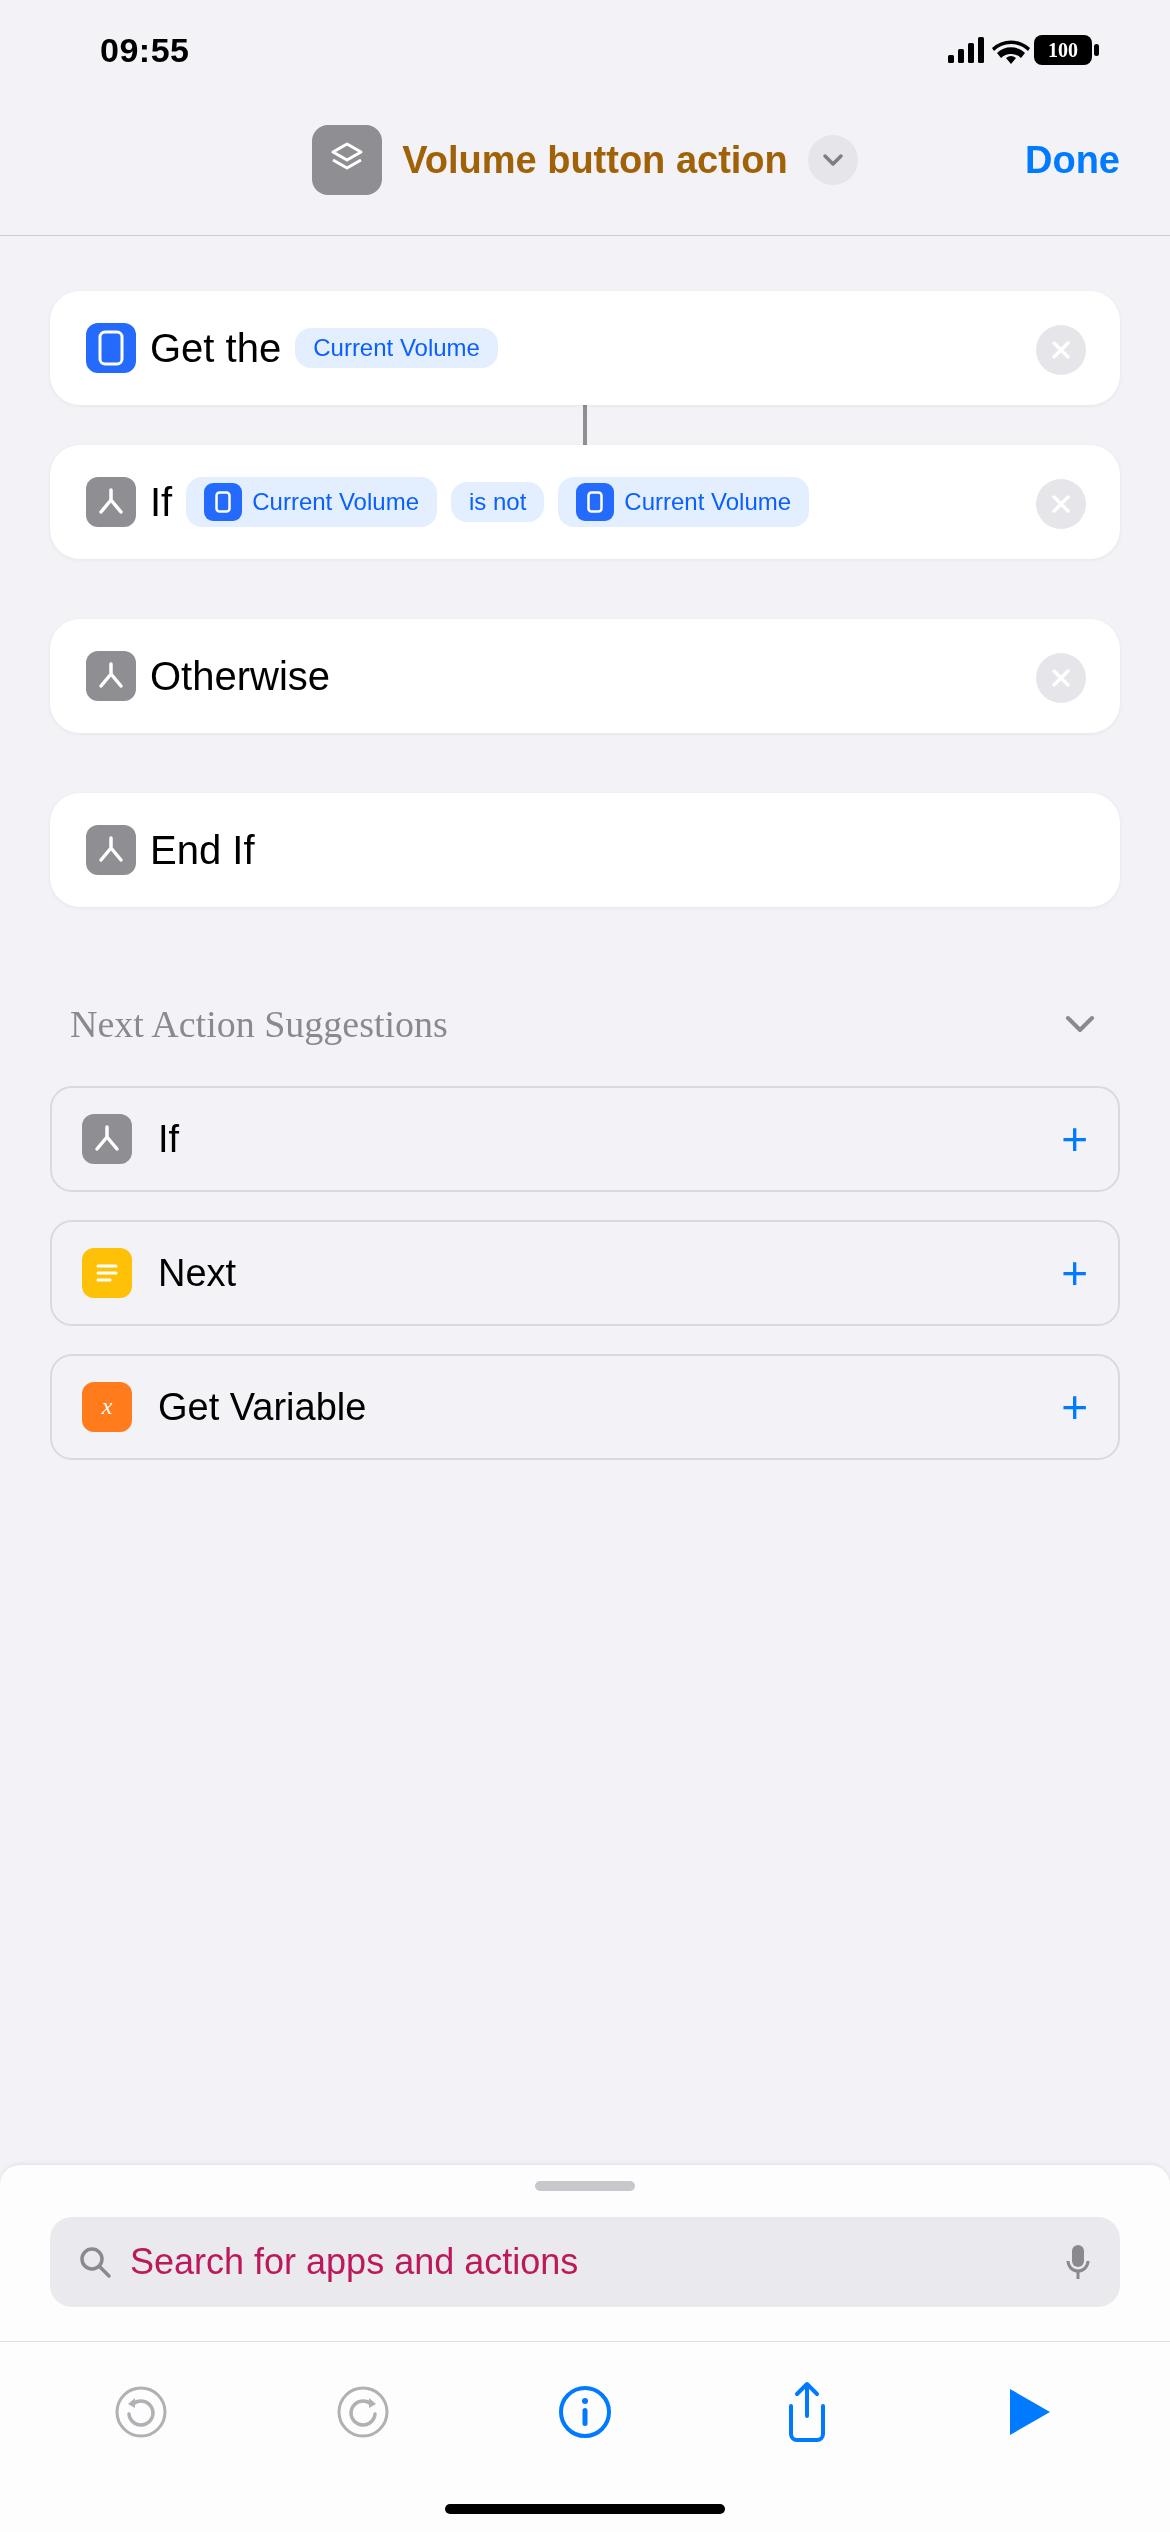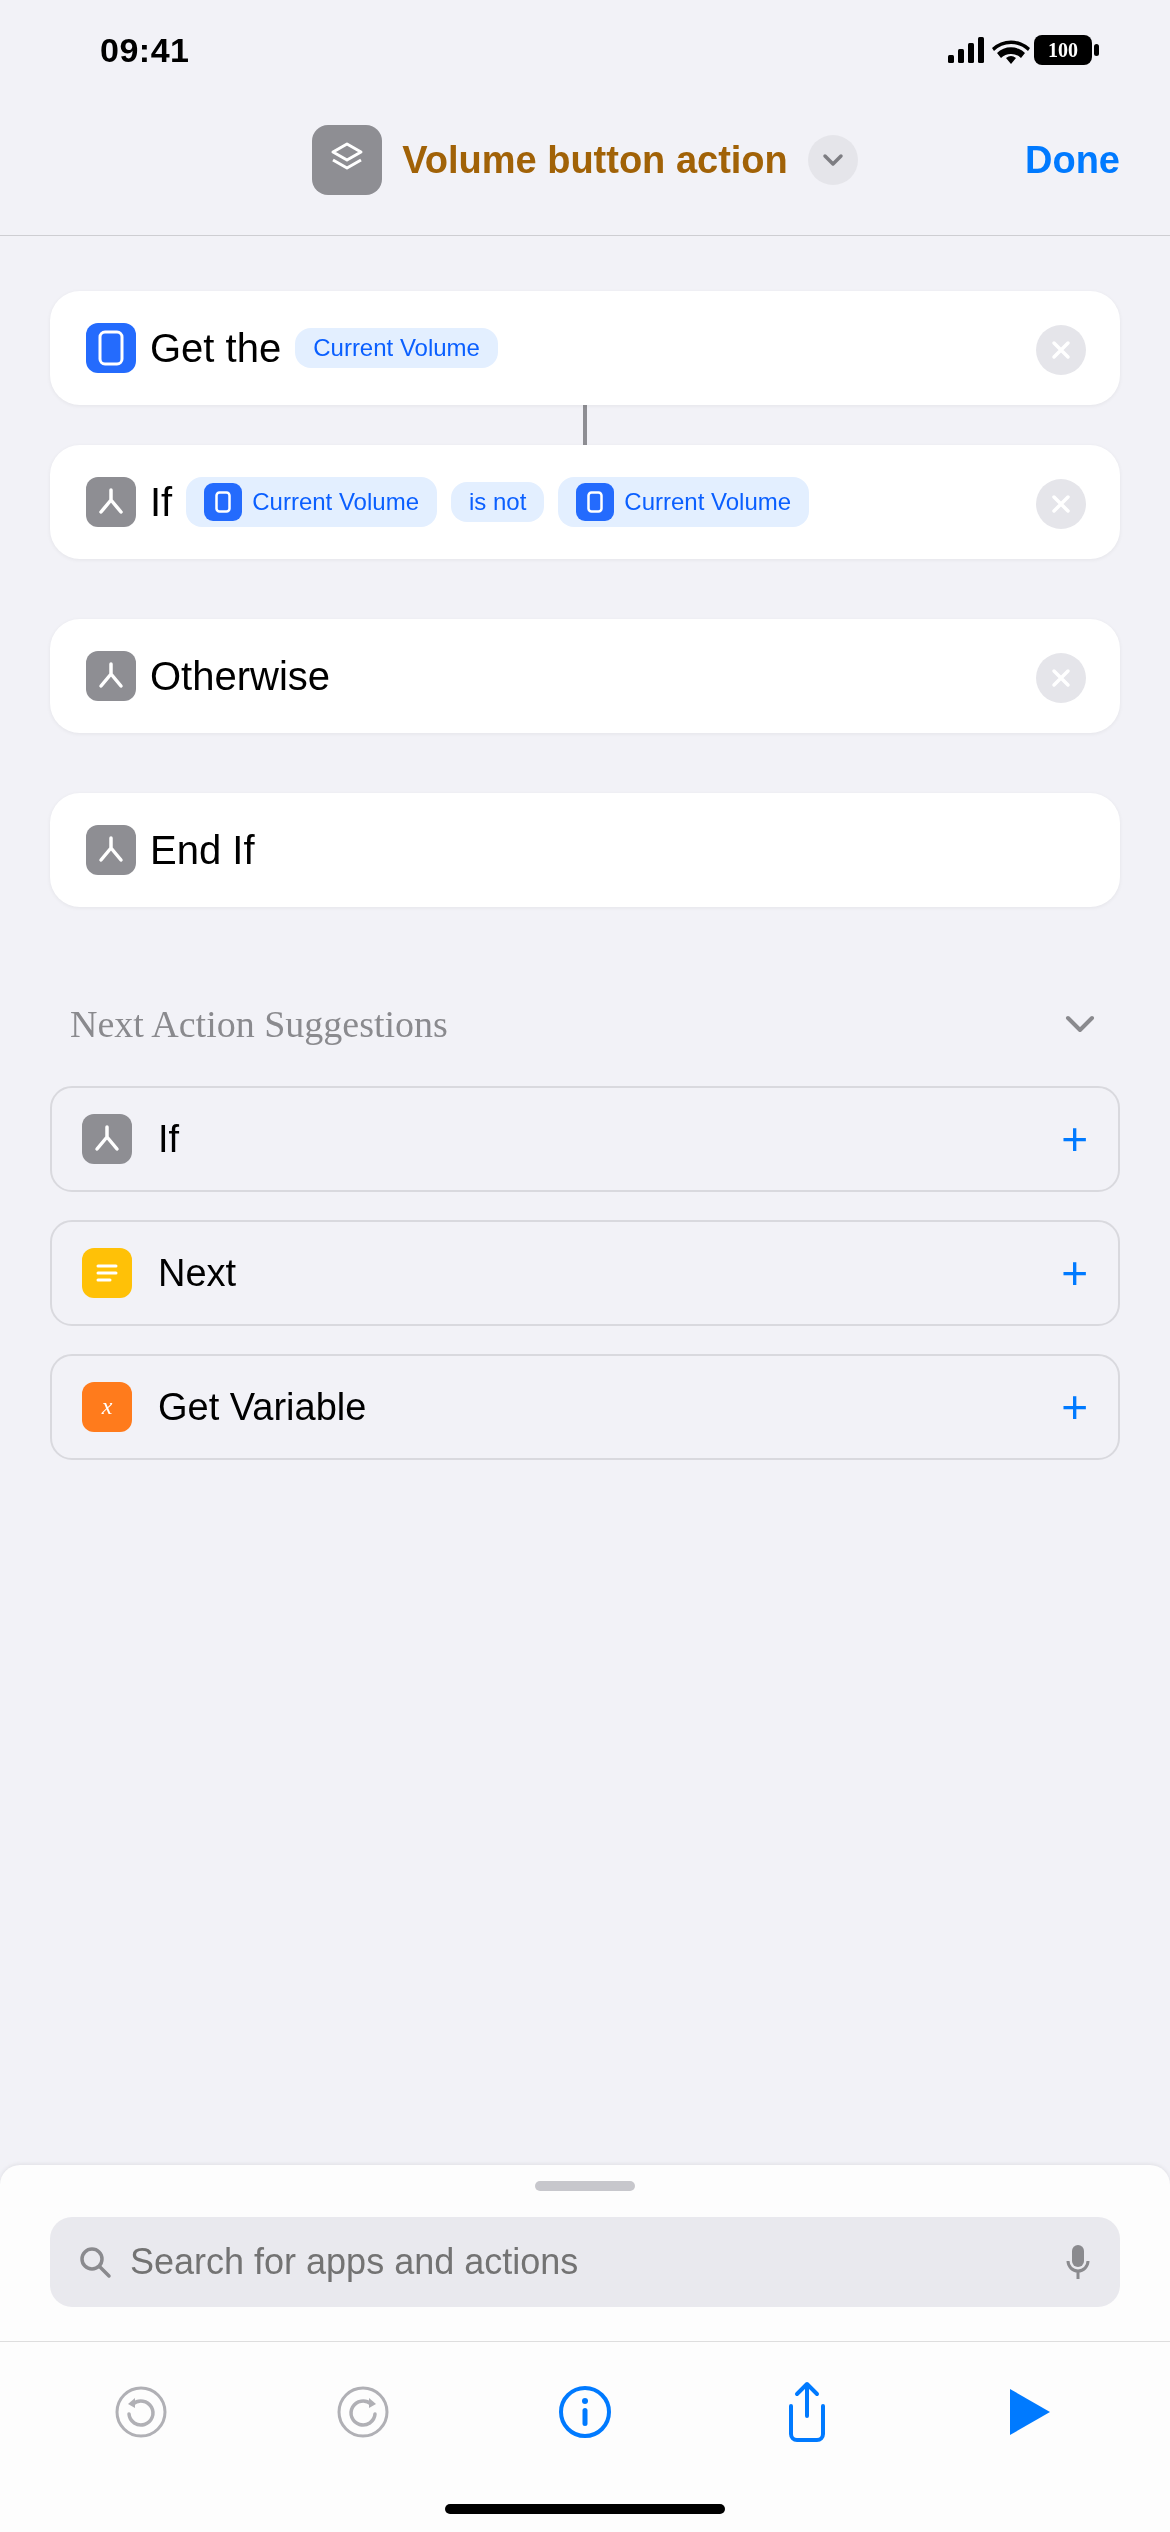--- a/index.html
+++ b/index.html
@@ -123,38 +123,38 @@
       width: 100px; height: 10px; background: #c7c7cc;
       border-radius: 5px; margin: 16px auto 26px auto;
     }
     .search-bar {
       margin: 0 50px 34px 50px;
       background: #e9e9ee;
       border-radius: 22px;
       padding: 24px 28px;
       display: flex; align-items: center; gap: 18px;
     }
-    .search-placeholder { font-size: 36px; color: #737373; flex: 1; }
+    .search-placeholder { font-size: 36px; color: #be185d; flex: 1; }
     .toolbar {
       display: flex; justify-content: space-around; align-items: center;
       padding: 38px 30px 20px 30px;
       border-top: 1px solid rgba(0,0,0,0.12);
     }
     .toolbar-btn { width: 60px; display:flex; justify-content:center; }
     .home-indicator {
       width: 280px; height: 10px; background: #000;
       border-radius: 5px; margin: 40px auto 18px auto;
     }
     svg { display: block; }
   </style>
 </head>
 <body>
 
 <div class="status-bar">
-  <div class="status-time">09:41</div>
+  <div class="status-time">09:55</div>
   <div class="status-right">
     <svg width="40" height="26" viewBox="0 0 40 26">
         <rect x="0" y="18" width="6" height="8" rx="1.5" fill="#000"></rect>
         <rect x="10" y="12" width="6" height="14" rx="1.5" fill="#000"></rect>
         <rect x="20" y="6" width="6" height="20" rx="1.5" fill="#000"></rect>
         <rect x="30" y="0" width="6" height="26" rx="1.5" fill="#000"></rect>
       </svg>
     <svg width="38" height="28" viewBox="0 0 38 28">
         <path d="M19 28 l-5 -6 a8 8 0 0 1 10 0 z M19 18 a14 14 0 0 0 -10 4 l-4 -5 a20 20 0 0 1 28 0 l-4 5 a14 14 0 0 0 -10 -4 M19 8 a24 24 0 0 0 -17 7 l-2 -3 a28 28 0 0 1 38 0 l-2 3 a24 24 0 0 0 -17 -7" fill="#000"></path>
       </svg>

